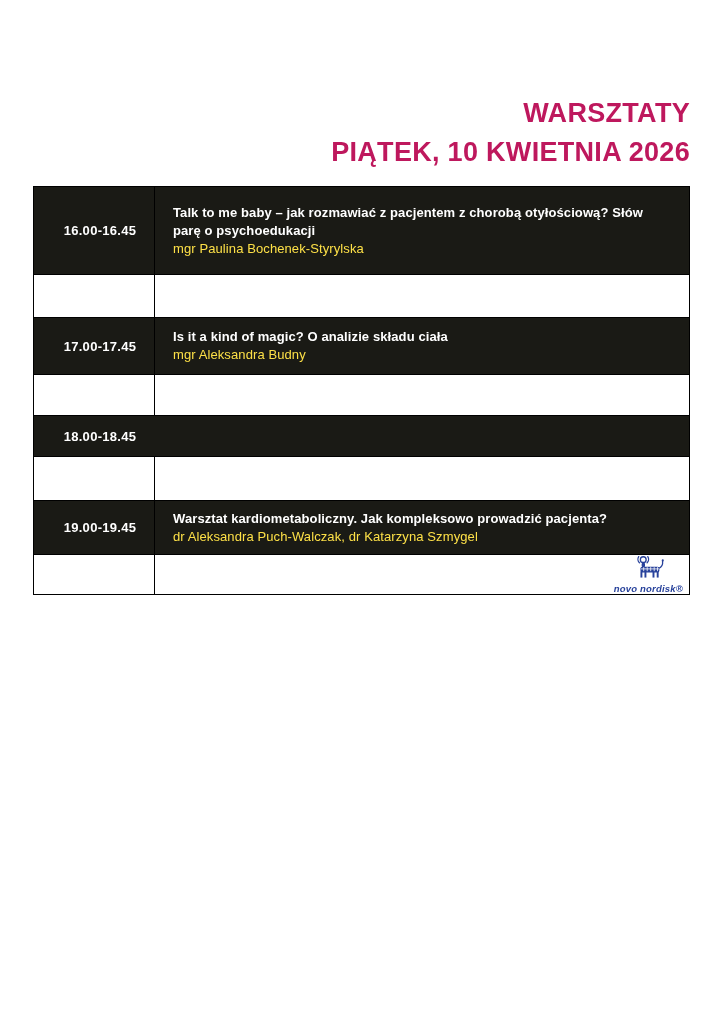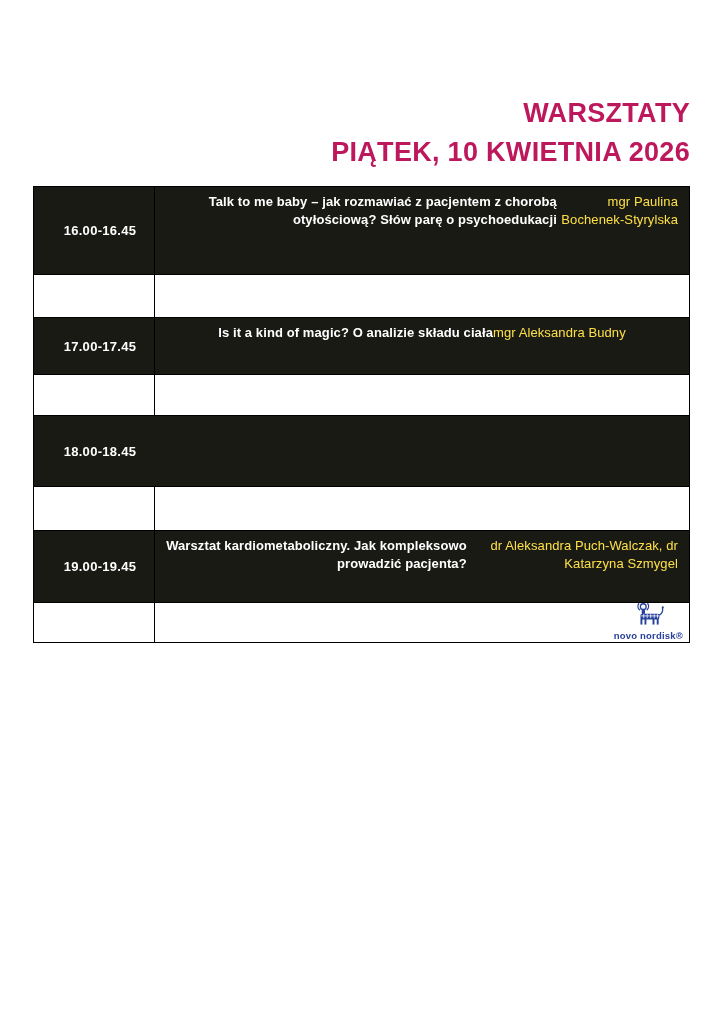--- a/index.html
+++ b/index.html
@@ -52,56 +52,57 @@
     align-items: center;
     justify-content: center;
     font-size: 13px;
     font-weight: 600;
     letter-spacing: 0.3px;
     margin-left: 12px;
   }
   .cell-content {
     flex: 1;
     border-left: 1.5px solid #000000;
-    padding: 6px 11px;
-    display: flex;
+    padding: 6px 18px;
+    display: flex;
+    flex-direction: column;
     justify-content: center;
-    text-align: right;
   }
   .session-title {
     font-size: 13px;
     font-weight: 700;
     line-height: 18px;
     letter-spacing: 0.1px;
   }
   .session-presenter {
     font-size: 13px;
     font-weight: 400;
     line-height: 18px;
     color: #fde047;
     letter-spacing: 0.1px;
   }
 
   .h87 { height: 87px; }
   .h43 { height: 43px; }
   .h57 { height: 57px; }
   .h41 { height: 41px; }
-  .h53 { height: 71px; }
+  .h53 { height: 41px; }
   .h44 { height: 44px; }
-  .h55 { height: 72px; }
+  .h55 { height: 54px; }
   .h40 { height: 40px; }
 
   
   .logo-cell {
     flex: 1;
     border-left: 1.5px solid #000000;
     display: flex;
-    align-items: flex-end;
+    align-items: center;
     justify-content: flex-end;
     padding: 2px 6px;
+    font-style: italic;
   }
   .logo-block {
     display: flex;
     flex-direction: column;
     align-items: center;
     line-height: 1;
   }
   .logo-text {
     font-size: 9.5px;
     font-weight: 600;

